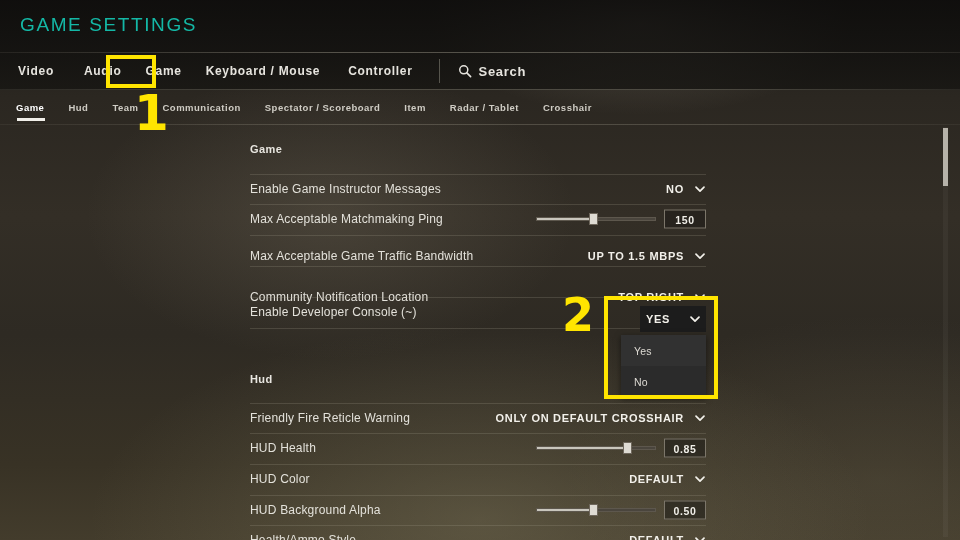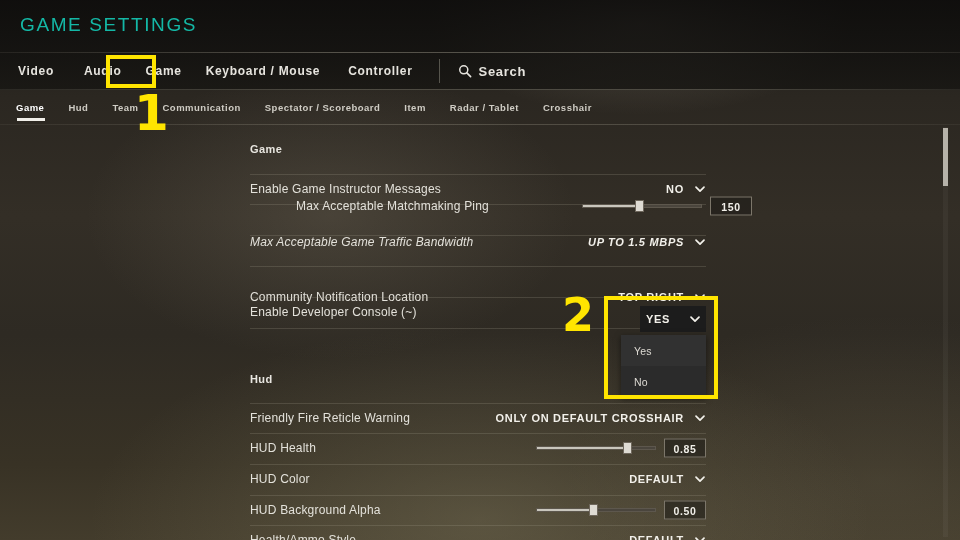--- a/index.html
+++ b/index.html
@@ -231,32 +231,32 @@
     <div class="row-line" style="top:49px;"></div>
     <div class="row" style="top:49px;">
       <span class="row-label">Enable Game Instructor Messages</span>
       <span class="row-value">NO</span>
       <svg class="chev" viewBox="0 0 12 12">
           <path d="M2 4.2 L6 8.2 L10 4.2" fill="none" stroke="#f2f0ea" stroke-width="1.7" stroke-linecap="round" stroke-linejoin="round"></path>
         </svg>
     </div>
 
     <div class="row-line" style="top:79px;"></div>
-    <div class="row" style="top:66px;margin-left:46px;">
+    <div class="row" style="top:79px;">
       <span class="row-label">Max Acceptable Matchmaking Ping</span>
       <span class="slider">
         <span class="track"></span>
         <span class="fill" style="width:55px;"></span>
         <span class="knob" style="left:53px;"></span>
       </span>
       <span class="numbox">150</span>
     </div>
 
     <div class="row-line" style="top:110px;"></div>
-    <div class="row" style="top:102px;font-style:italic;">
+    <div class="row" style="top:116px;">
       <span class="row-label">Max Acceptable Game Traffic Bandwidth</span>
       <span class="row-value">UP TO 1.5 MBPS</span>
       <svg class="chev" viewBox="0 0 12 12">
           <path d="M2 4.2 L6 8.2 L10 4.2" fill="none" stroke="#f2f0ea" stroke-width="1.7" stroke-linecap="round" stroke-linejoin="round"></path>
         </svg>
     </div>
 
     <div class="row-line" style="top:141px;"></div>
     <div class="row" style="top:157px;">
       <span class="row-label">Community Notification Location</span>

